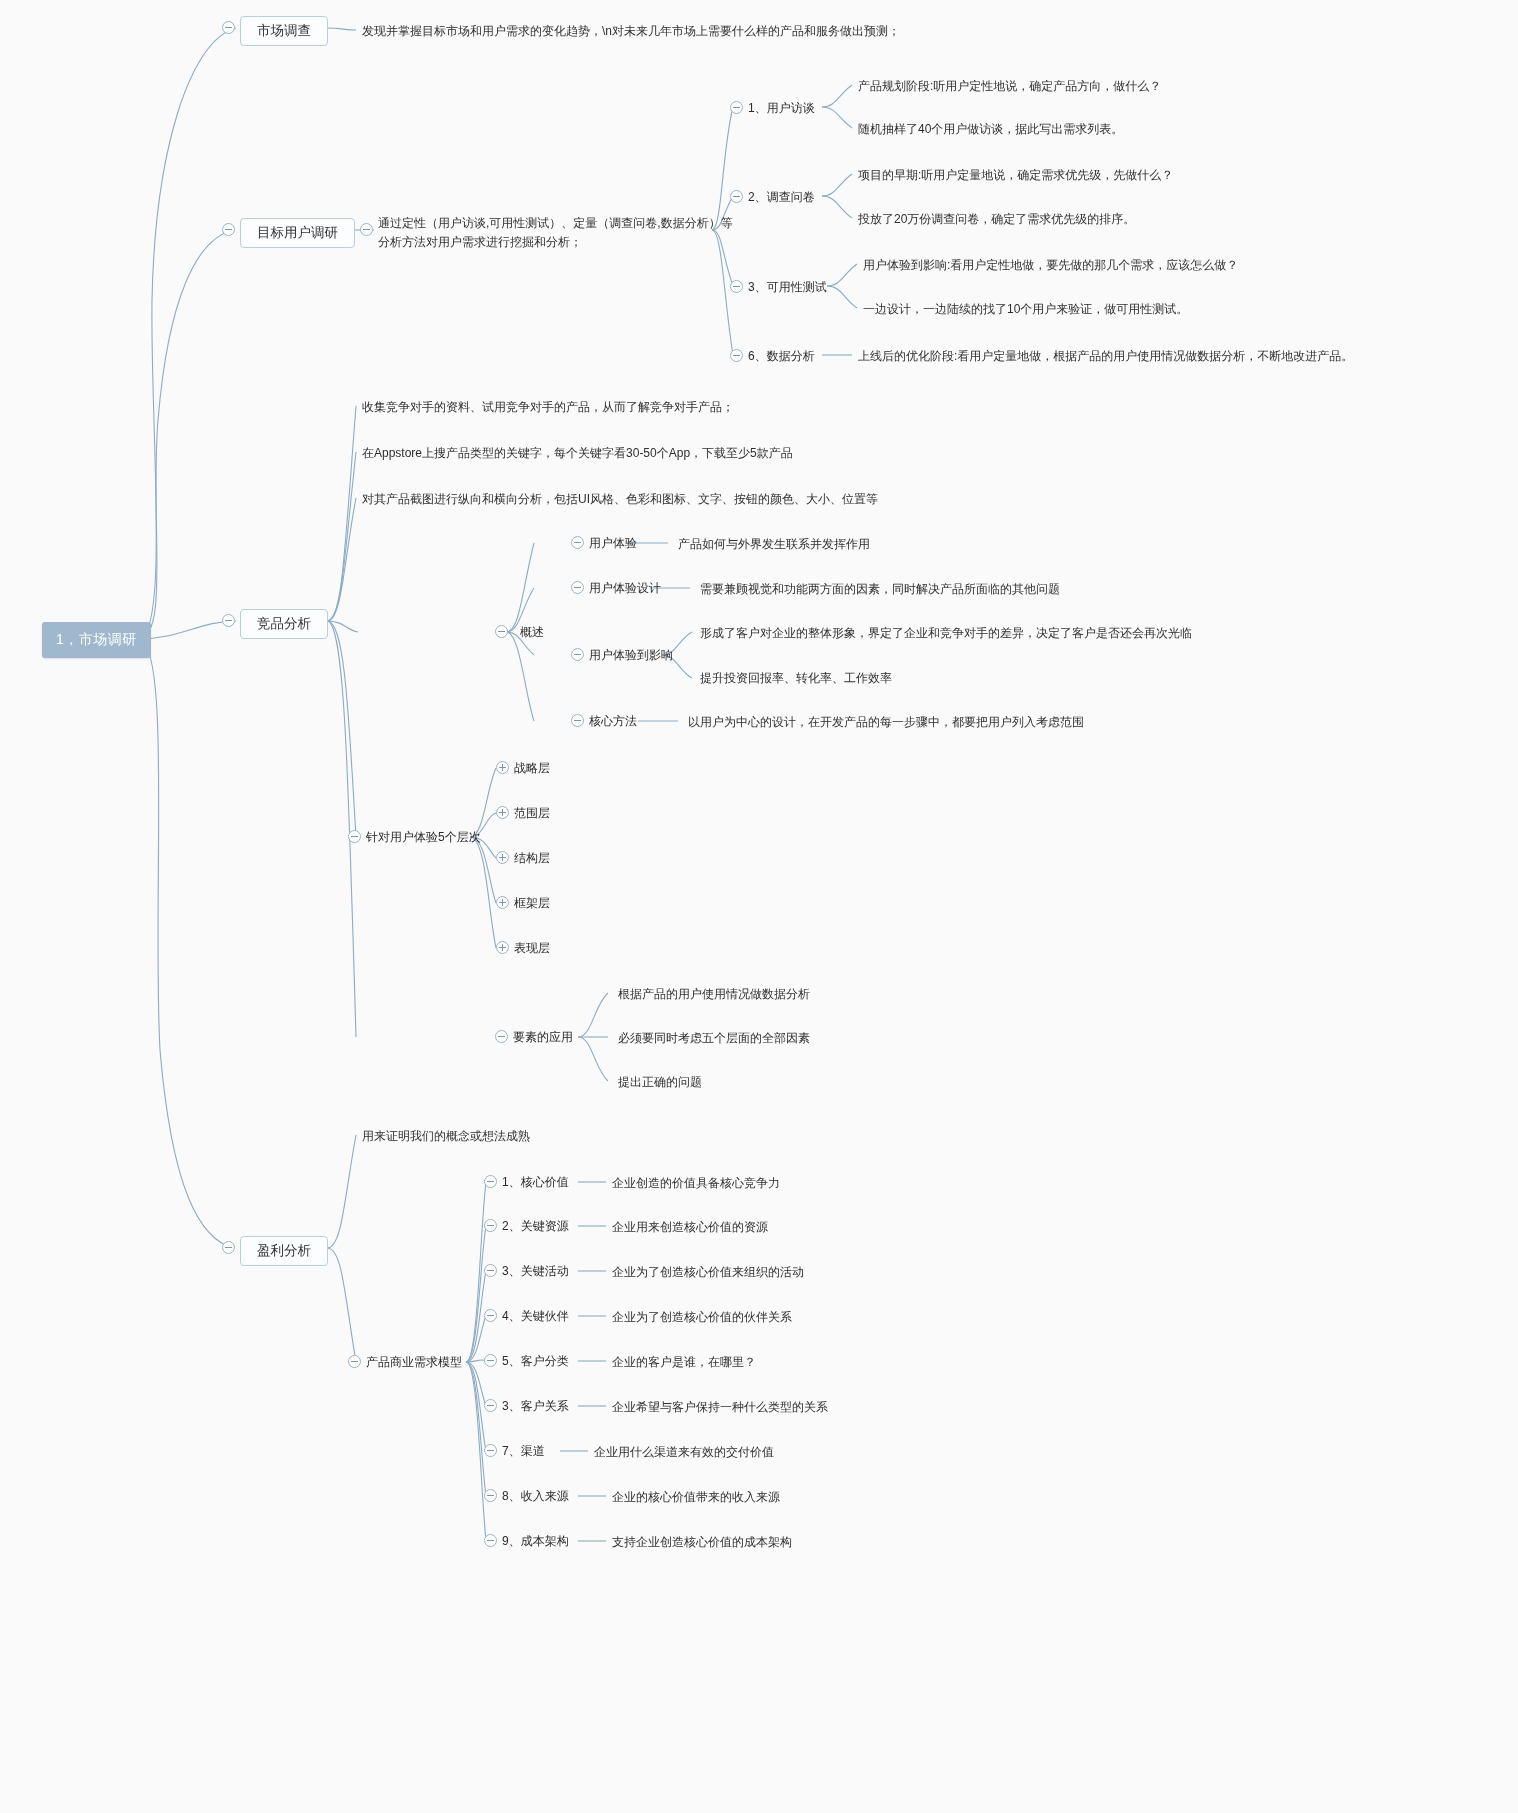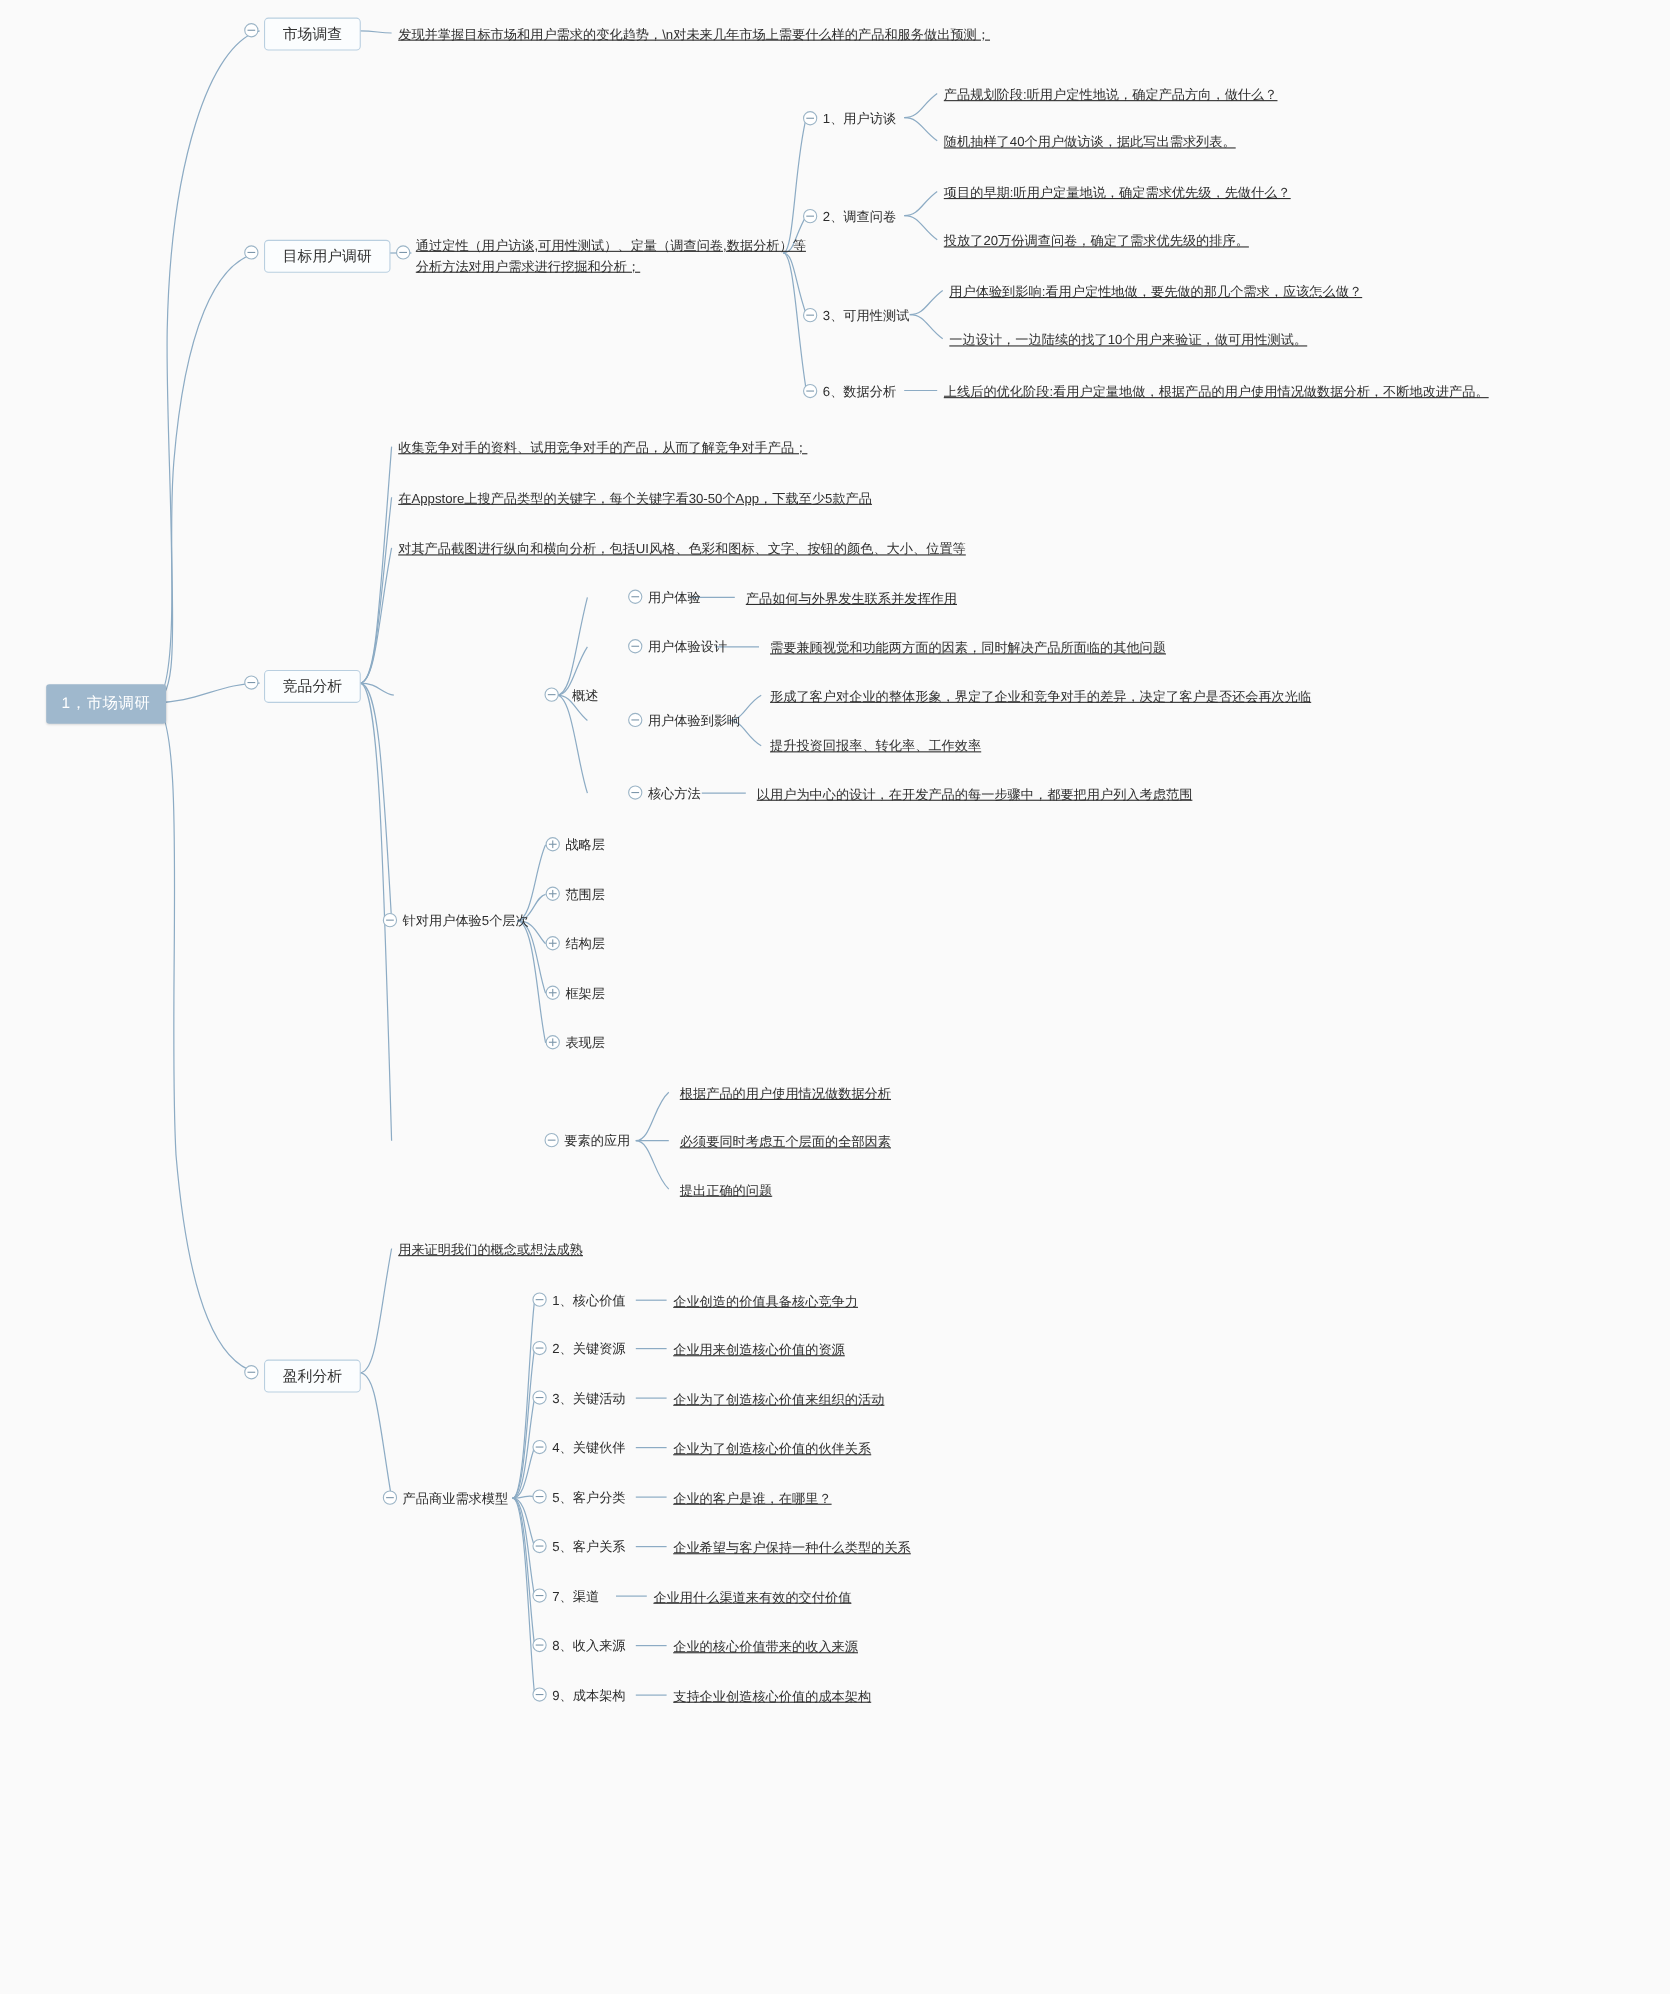--- a/index.html
+++ b/index.html
@@ -15,21 +15,21 @@
   .root {
     background:#9fb8cd; color:#ffffff; border-radius:3px;
     padding:9px 14px; font-size:14px; letter-spacing:.5px;
     box-shadow:0 1px 2px rgba(0,0,0,.12);
   }
   
   .l1box {
     border:1px solid #b9cfe0; background:#fbfdfe; border-radius:4px;
     padding:5px 16px; font-size:13.5px; color:#333;
   }
-  .leaf { font-size:12px; color:#2f2f2f; line-height:1.5;text-decoration:underline; }
+  .leaf { font-size:12px; color:#2f2f2f; line-height:1.5; }
   .l2 { font-size:12px; color:#2b2b2b; }
   .l3 { font-size:12px; color:#2b2b2b; }
 
   
   .toggle {
     position:absolute; width:13px; height:13px; border-radius:50%;
     border:1px solid #9bb4c6; background:#fff; box-sizing:border-box;
   }
   .toggle::before {
     content:""; position:absolute; left:2px; top:5px;
@@ -235,21 +235,21 @@
 
   <div class="toggle" style="left:484px; top:1309px;"></div>
   <div class="node l3" style="left:502px; top:1308px;">4、关键伙伴</div>
   <div class="node leaf" style="left:612px; top:1308px;">企业为了创造核心价值的伙伴关系</div>
 
   <div class="toggle" style="left:484px; top:1354px;"></div>
   <div class="node l3" style="left:502px; top:1353px;">5、客户分类</div>
   <div class="node leaf" style="left:612px; top:1353px;">企业的客户是谁，在哪里？</div>
 
   <div class="toggle" style="left:484px; top:1399px;"></div>
-  <div class="node l3" style="left:502px; top:1398px;">5、客户关系</div>
+  <div class="node l3" style="left:502px; top:1398px;">3、客户关系</div>
   <div class="node leaf" style="left:612px; top:1398px;">企业希望与客户保持一种什么类型的关系</div>
 
   <div class="toggle" style="left:484px; top:1444px;"></div>
   <div class="node l3" style="left:502px; top:1443px;">7、渠道</div>
   <div class="node leaf" style="left:594px; top:1443px;">企业用什么渠道来有效的交付价值</div>
 
   <div class="toggle" style="left:484px; top:1489px;"></div>
   <div class="node l3" style="left:502px; top:1488px;">8、收入来源</div>
   <div class="node leaf" style="left:612px; top:1488px;">企业的核心价值带来的收入来源</div>
 

